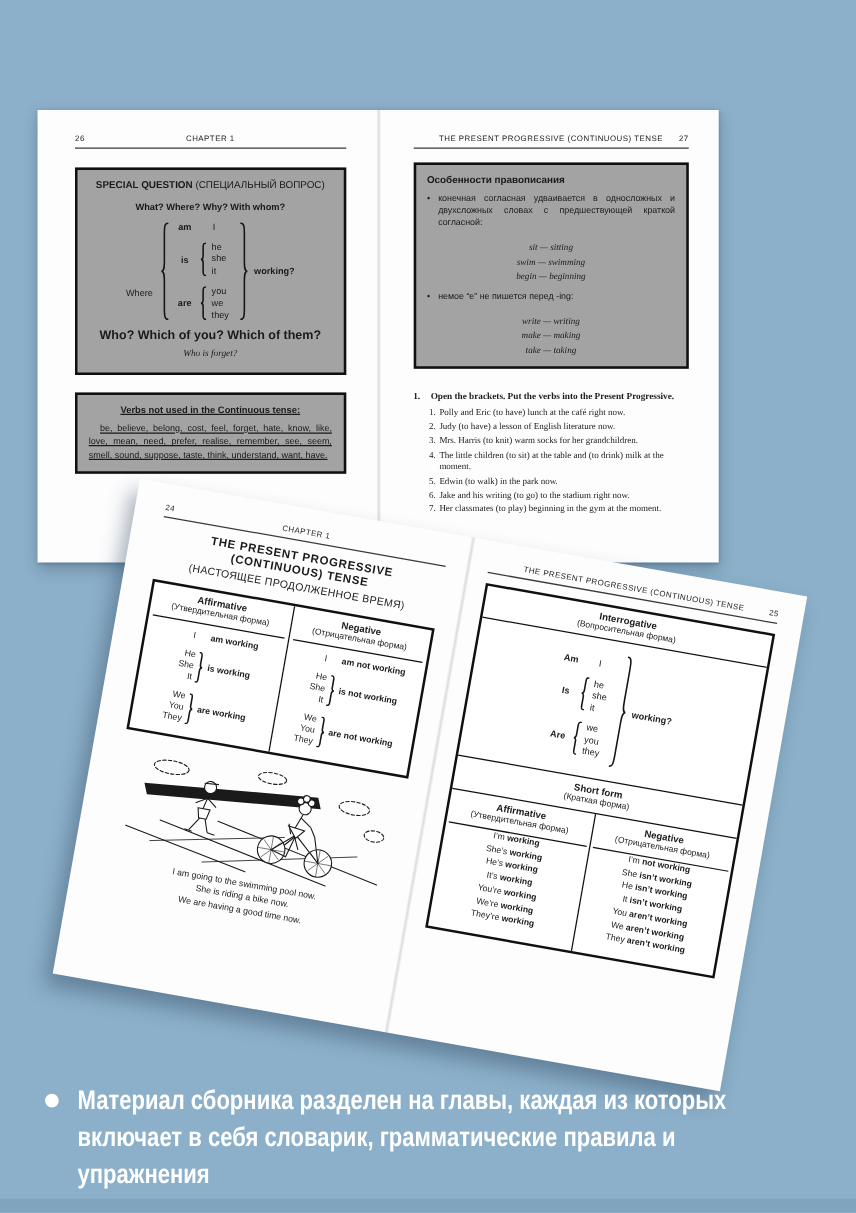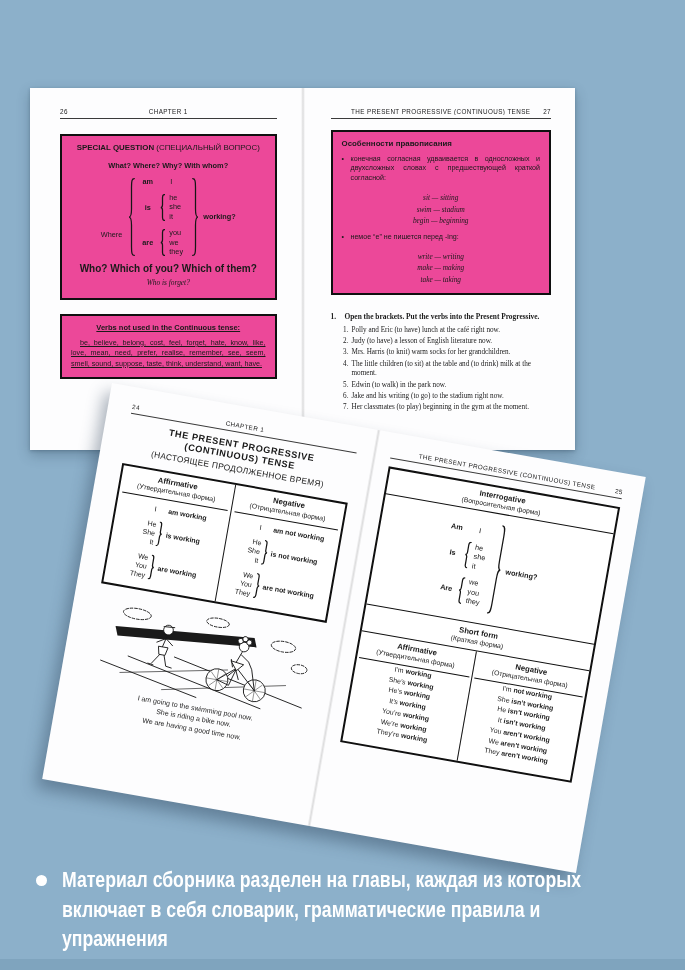--- a/index.html
+++ b/index.html
@@ -30,21 +30,21 @@
   .page { width:50%; position:relative; overflow:hidden; }
 
   
   .phead { display:flex; align-items:baseline; font-size:6.3px; letter-spacing:.4px; color:#222;
     border-bottom:1px solid #3a3a3a; padding-bottom:2.5px; }
   .phead .pgn { width:18px; }
   .phead .pgn.right { text-align:right; }
   .phead .rh { flex:1; text-align:center; white-space:nowrap; overflow:hidden; }
 
   
-  .box { border:2.4px solid #101010; background:#ec4899; }
+  .box { border:2.4px solid #101010; background:#a3a3a3; }
 
   
   .p26i { padding:20px 26px 0 30px; height:100%; }
   .sqbox { margin-top:15px; padding:7px 8px 6px; }
   .bx-title { text-align:center; font-size:7.9px; }
   .q1 { margin-top:9px; font-size:7.4px; }
   .diagram { display:flex; align-items:center; justify-content:center; gap:4px; margin:7px 0 6px; font-size:7.3px; }
   .vgs { display:flex; flex-direction:column; gap:7px; }
   .vg { display:flex; align-items:center; gap:4px; }
   .dv { width:17px; text-align:center; font-weight:bold; flex:none; }
@@ -200,21 +200,21 @@
       </div>
 
       <div class="box spbox">
         <div class="sp-title b">Особенности правописания</div>
         <div class="rule">
           <span class="dot">•</span>
           <span>конечная согласная удваивается в односложных и двухсложных словах с предшествующей краткой согласной:</span>
         </div>
         <div class="center ital exm">
           <div>sit — sitting</div>
-          <div>swim — stadium</div>
+          <div>swim — swimming</div>
           <div>begin — beginning</div>
         </div>
         <div class="rule">
           <span class="dot">•</span>
           <span>немое “е” не пишется перед -ing:</span>
         </div>
         <div class="center ital exm">
           <div>write — writing</div>
           <div>make — making</div>
           <div>take — taking</div>

